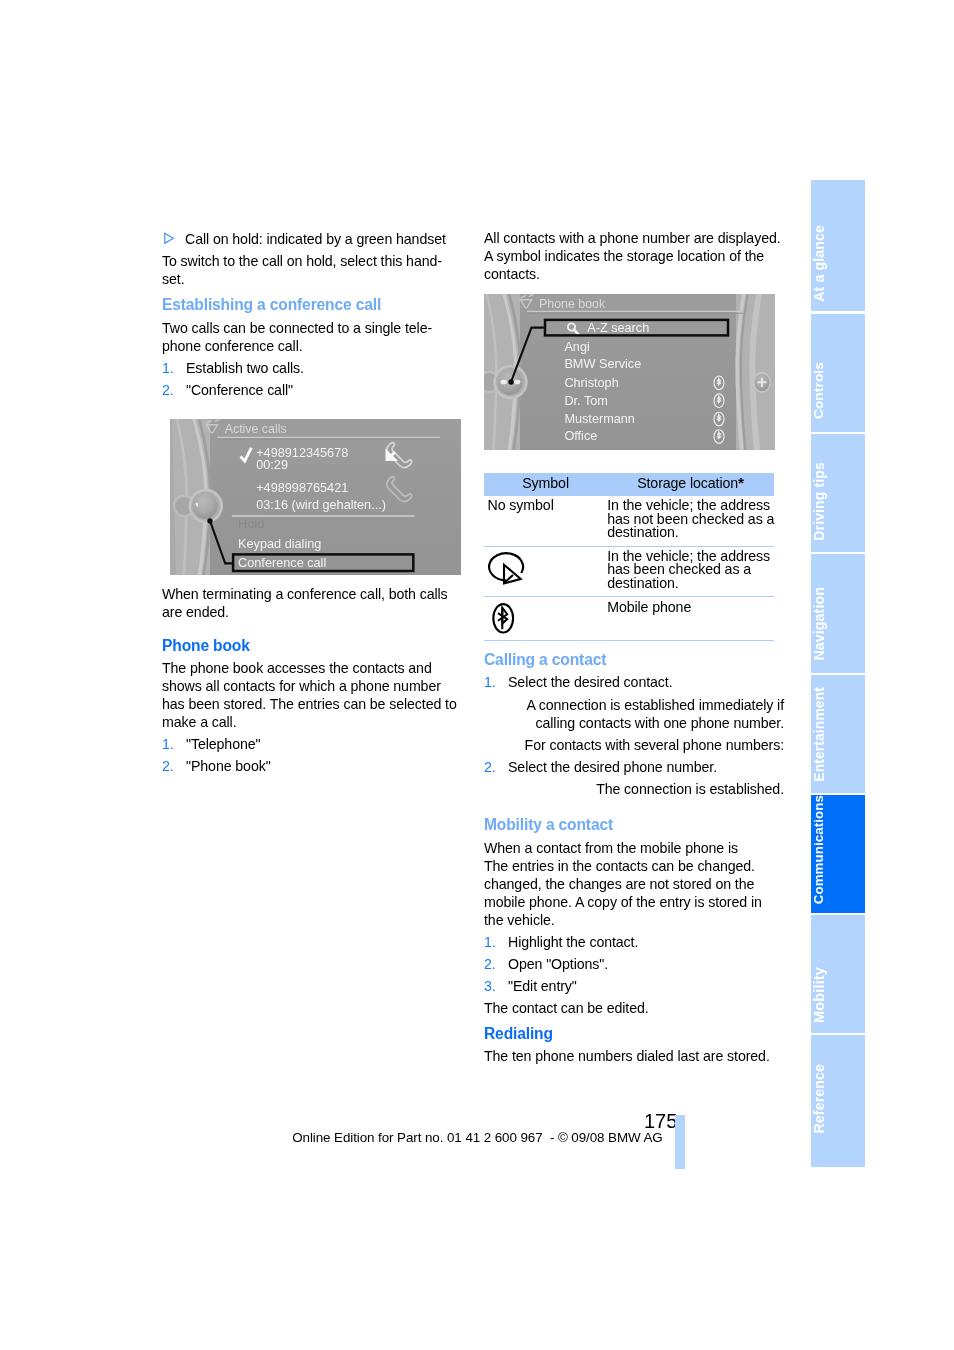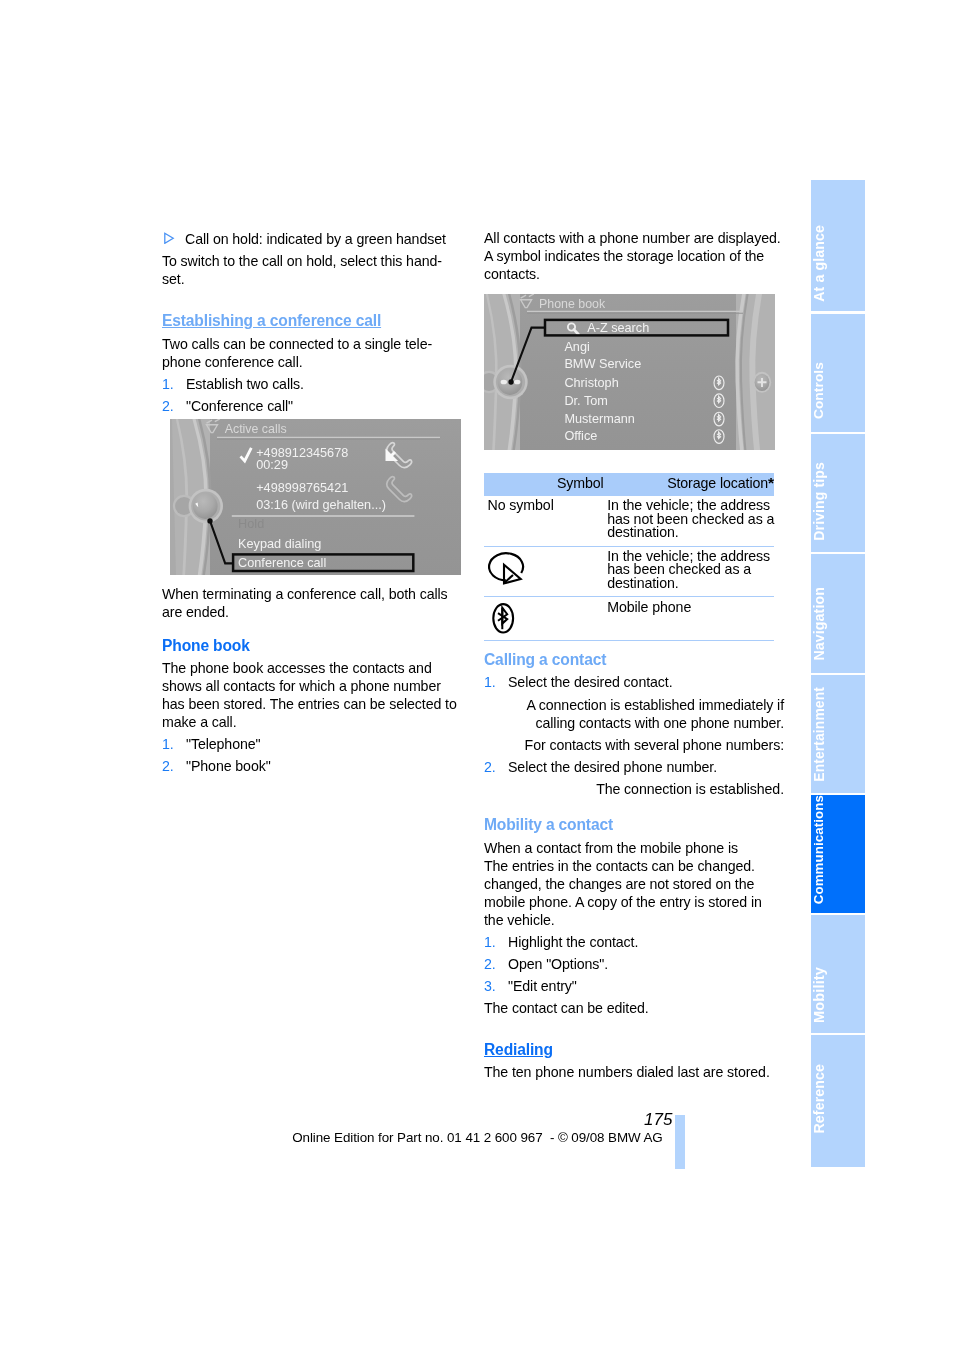--- a/index.html
+++ b/index.html
@@ -7,53 +7,53 @@
   .page{position:relative;width:954px;height:1350px;overflow:hidden;background:#fff;}
 
   .col{position:absolute;width:300px;font-size:14.2px;letter-spacing:-0.1px;line-height:18.0px;color:#000;}
   .colL{left:162px;top:230.2px;}
   .colR{left:484px;top:229.3px;}
 
   .ln{white-space:pre;}
   .blk{margin-top:4.2px;}
   .h-main{font-size:15.6px;font-weight:bold;color:#0a6ef5;line-height:18.0px;white-space:pre;letter-spacing:-0.15px;}
   .h-sub{font-size:15.6px;font-weight:bold;color:#6eaaf6;line-height:18.0px;white-space:pre;letter-spacing:-0.15px;}
-  .hgap{margin-top:24px;text-decoration:underline;}
+  .hgap{margin-top:8px;}
   .hgap2{margin-top:18.2px;}
   .hgap3{margin-top:16.2px;}
 
   .nrow{display:flex;margin-top:4.2px;}
   .nnum{color:#1a7bf5;width:24px;flex:0 0 24px;}
   .ntxt{flex:1;}
   .nsub{margin-left:24px;margin-top:4.2px;text-align:right;}
 
   .brow{display:flex;}
   .bico{width:23px;flex:0 0 23px;position:relative;}
   .bico svg{position:absolute;left:1.2px;top:2.0px;}
   .btxt{flex:1;}
 
   .tbl{position:absolute;left:484px;top:472.8px;width:290px;border-collapse:collapse;border-spacing:0;
        font-size:14.2px;letter-spacing:-0.1px;line-height:13.6px;table-layout:fixed;}
-  .tbl th{background:#a9ccfa;text-align:right;font-weight:normal;padding:0 0 0 3.6px;vertical-align:top;height:23.1px;}
+  .tbl th{background:#a9ccfa;text-align:center;font-weight:normal;padding:0 0 0 3.6px;vertical-align:top;height:23.1px;}
   .tbl th .thin{display:inline-block;padding-top:2.6px;line-height:16px;}
   .tbl td{padding:3.2px 0 5.8px 3.6px;vertical-align:top;border-top:1px solid #a9ccfa;}
   .tbl tr.first td{border-top:none;}
   .tbl tr:last-child td{border-bottom:1px solid #a9ccfa;}
   .tbl .c1{width:116px;}
   .tbl .ast{font-weight:bold;font-size:15.5px;}
   .tbl .sym{display:block;}
 
   .tabs{position:absolute;left:0;top:0;}
   .tab{position:absolute;left:811px;width:54px;background:#b3d4fd;}
   .tab .lbl{position:absolute;left:0;bottom:6px;width:100%;display:block;
             writing-mode:vertical-rl;transform:rotate(180deg);color:#ffffff;font-size:12.6px;font-weight:bold;
             text-align:left;letter-spacing:0.1px;padding-left:7.5px;box-sizing:border-box;}
   .tab.active{background:#0070fb;}
 
-  .pagenum{position:absolute;font-size:17px;color:#000;font-style:italic;}
+  .pagenum{position:absolute;font-size:20px;color:#000;}
   .footline{position:absolute;font-size:13.4px;letter-spacing:-0.08px;color:#000;line-height:17.7px;white-space:pre;}
   .fbar{position:absolute;background:#b3d4fd;}
 
   .fig{position:absolute;}
   .scrTitle{font-family:"Liberation Sans",sans-serif;font-size:12.4px;fill:#d8d8d8;}
   .scrTxt{font-family:"Liberation Sans",sans-serif;font-size:12.7px;fill:#f2f2f2;}
   .scrDim{font-family:"Liberation Sans",sans-serif;font-size:12.7px;fill:#8a8a8a;}
 </style>
 </head>
 <body>

